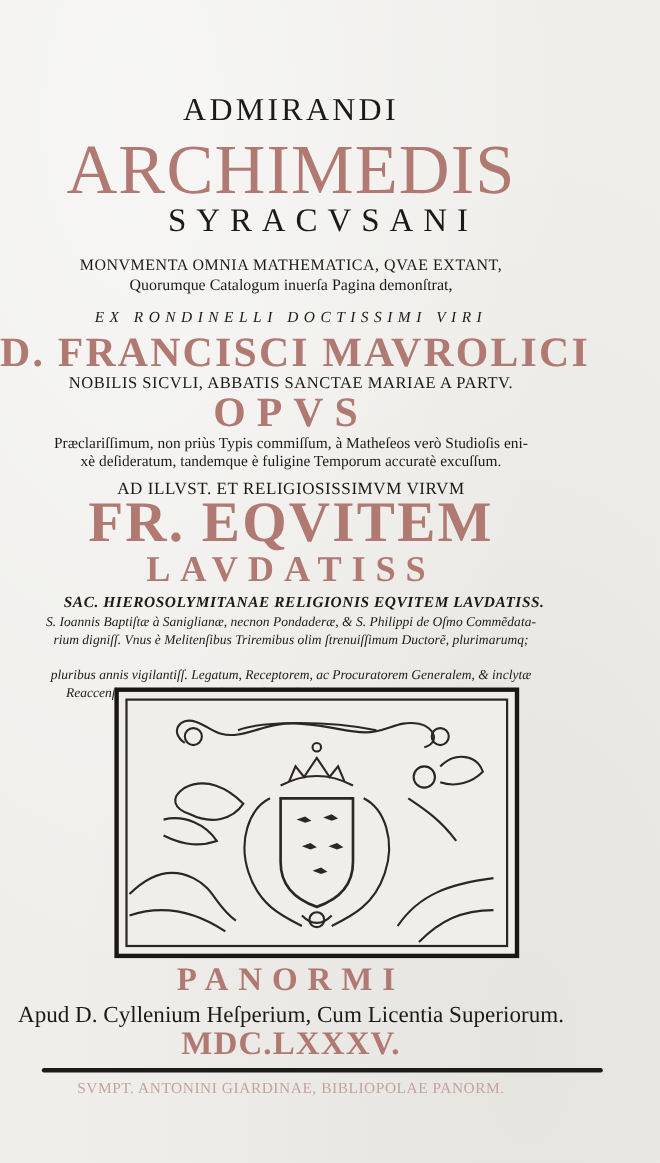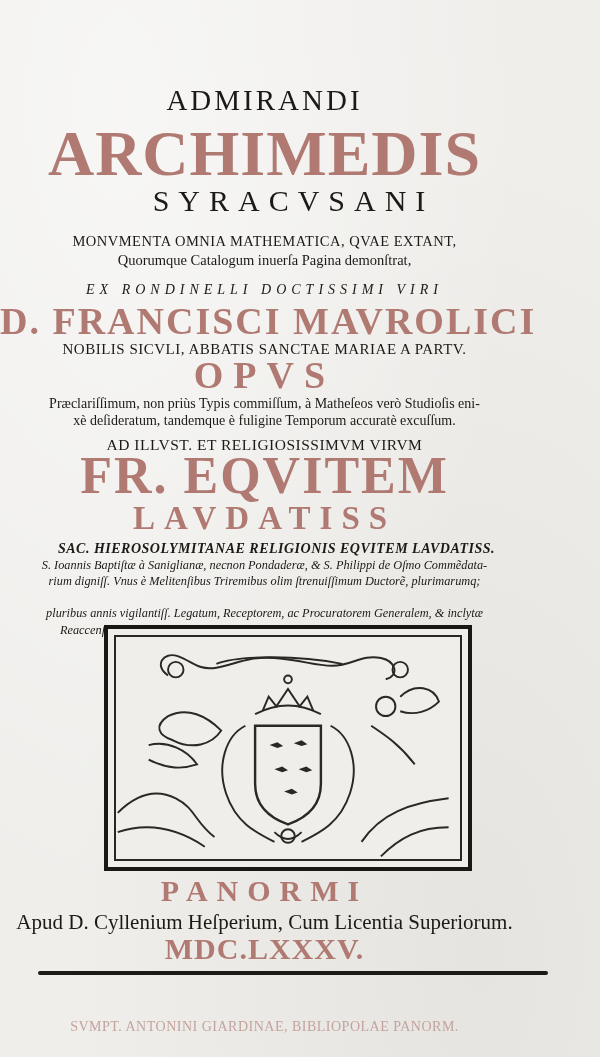--- a/index.html
+++ b/index.html
@@ -16,21 +16,21 @@
       radial-gradient(ellipse at 20% 10%, rgba(255,255,255,0.5), transparent 60%),
       radial-gradient(ellipse at 80% 90%, rgba(220,218,212,0.5), transparent 60%),
       #efeeeb;
   }
   .line { position: absolute; left: 0; width: 529px; text-align: center; white-space: nowrap; line-height: 1; }
   .red { color: #b07a72; }
   .black { color: #1c1916; }
   .italic { font-style: italic; }
 
   #l-admirandi { top: 86px; font-size: 29px; letter-spacing: 3px; }
-  #l-archimedis { top: 122px; font-size: 64px; letter-spacing: 1px; font-weight: bold; }
+  #l-archimedis { top: 122px; font-size: 64px; letter-spacing: 1px; font-weight: normal; }
   #l-syracusani { top: 186px; font-size: 30px; letter-spacing: 9px; font-weight: normal; padding-left: 29px; }
   #l-monumenta { top: 234px; font-size: 14.5px; letter-spacing: 0.5px; }
   #l-quorumque { top: 253px; font-size: 14.5px; }
   #l-traditione { top: 283px; font-size: 14px; letter-spacing: 5px; }
   #l-maurolici { top: 302px; font-size: 38px; letter-spacing: 2px; font-weight: bold; }
   #l-nobilis { top: 342px; font-size: 15px; letter-spacing: 0.5px; }
   #l-opus { top: 356px; font-size: 38px; letter-spacing: 10px; font-weight: bold; }
   #l-praeclar1 { top: 397px; font-size: 14px; }
   #l-praeclar2 { top: 414px; font-size: 14px; }
   #l-adillust { top: 437px; font-size: 15.5px; letter-spacing: 0.5px; }
@@ -55,21 +55,21 @@
   }
   .woodcut svg { position: absolute; left: 0; top: 0; width: 100%; height: 100%; }
 
   #l-panormi { top: 876px; font-size: 30px; letter-spacing: 9px; font-weight: bold; }
   #l-apud { top: 912px; font-size: 21px; }
   #l-year { top: 934px; font-size: 30px; letter-spacing: 1px; font-weight: bold; }
   .rule {
     position: absolute; left: 38px; top: 971px; width: 510px; height: 4px;
     background: #1d1a17; border-radius: 2px;
   }
-  #l-sumpt { top: 984px; font-size: 14px; letter-spacing: 0.5px; color: #c4a39d; margin-top: 36px; }
+  #l-sumpt { top: 984px; font-size: 14px; letter-spacing: 0.5px; color: #c4a39d; }
 </style>
 </head>
 <body>
 
 <div class="page">
 
   <div class="line black" id="l-admirandi">ADMIRANDI</div>
   <div class="line red" id="l-archimedis">ARCHIMEDIS</div>
   <div class="line black" id="l-syracusani">SYRACVSANI</div>
   <div class="line black" id="l-monumenta">MONVMENTA OMNIA MATHEMATICA, QVAE EXTANT,</div>

